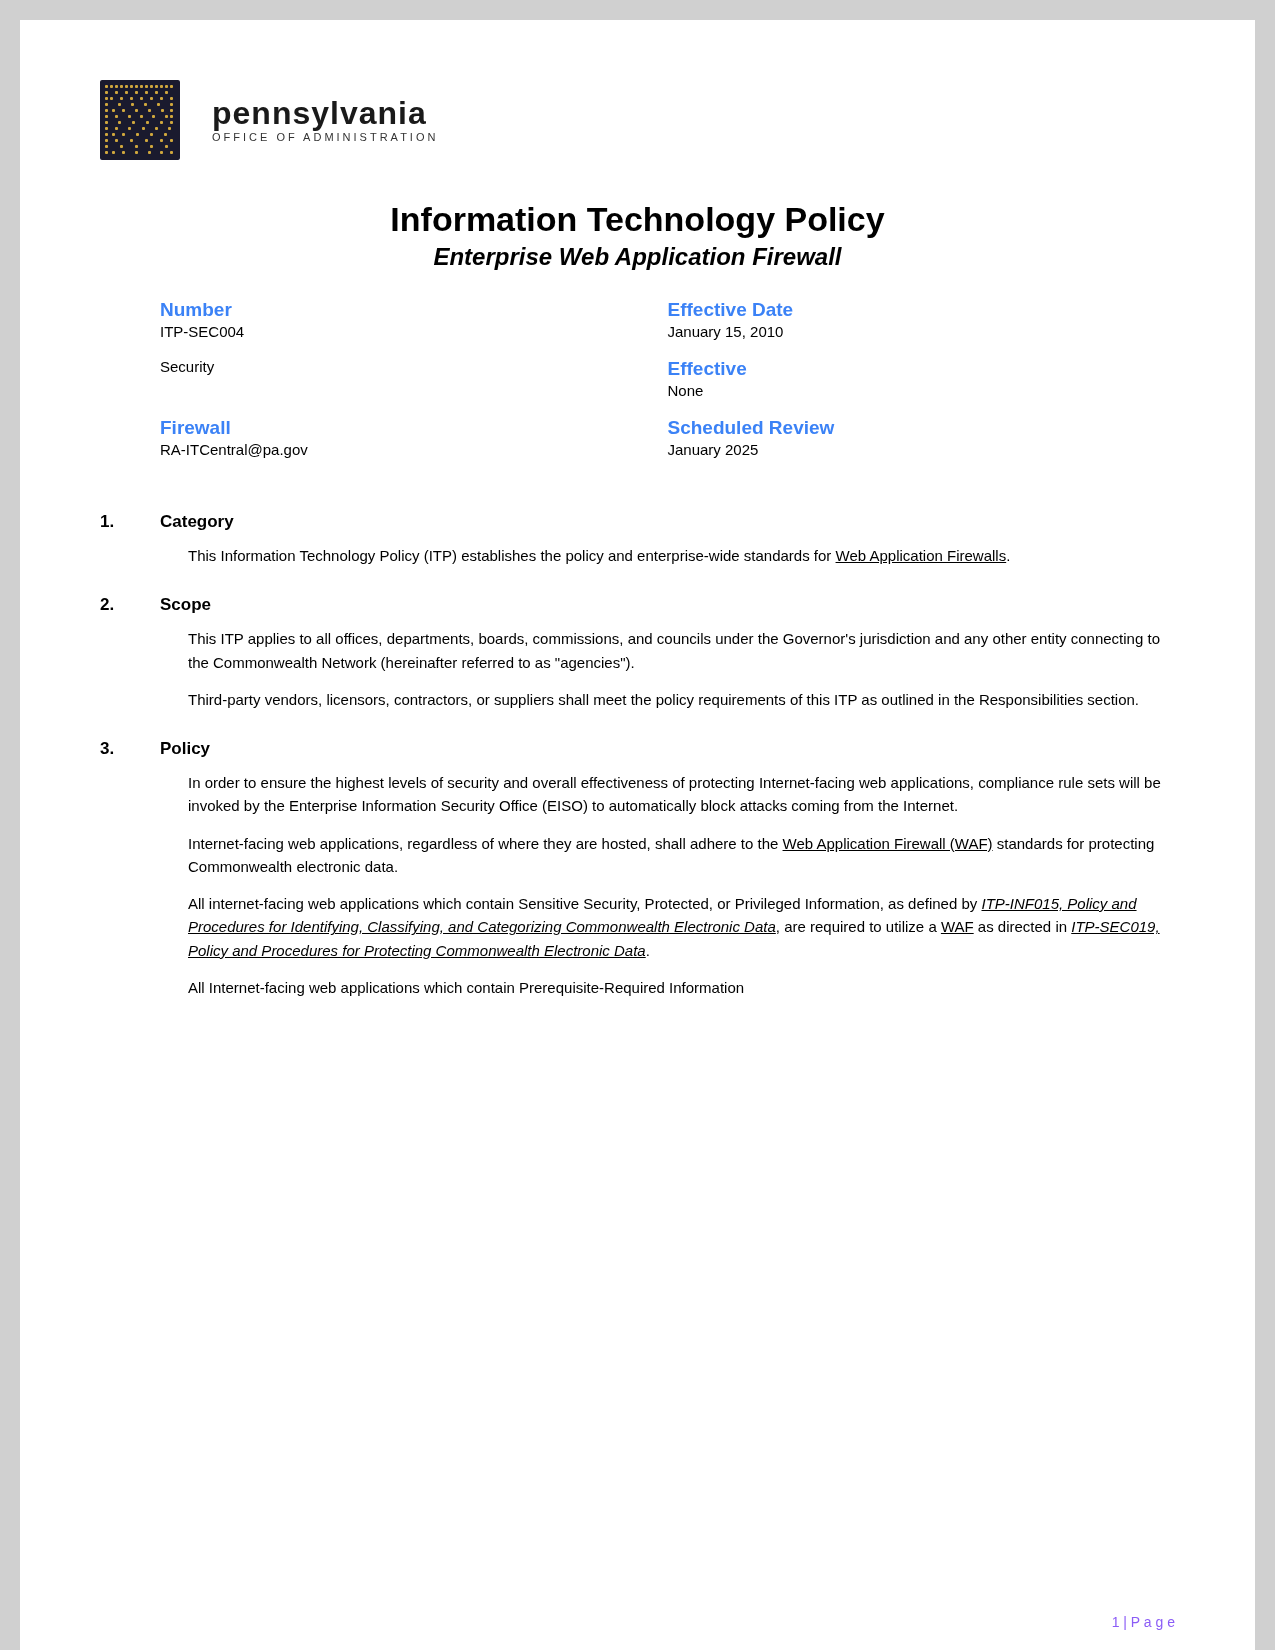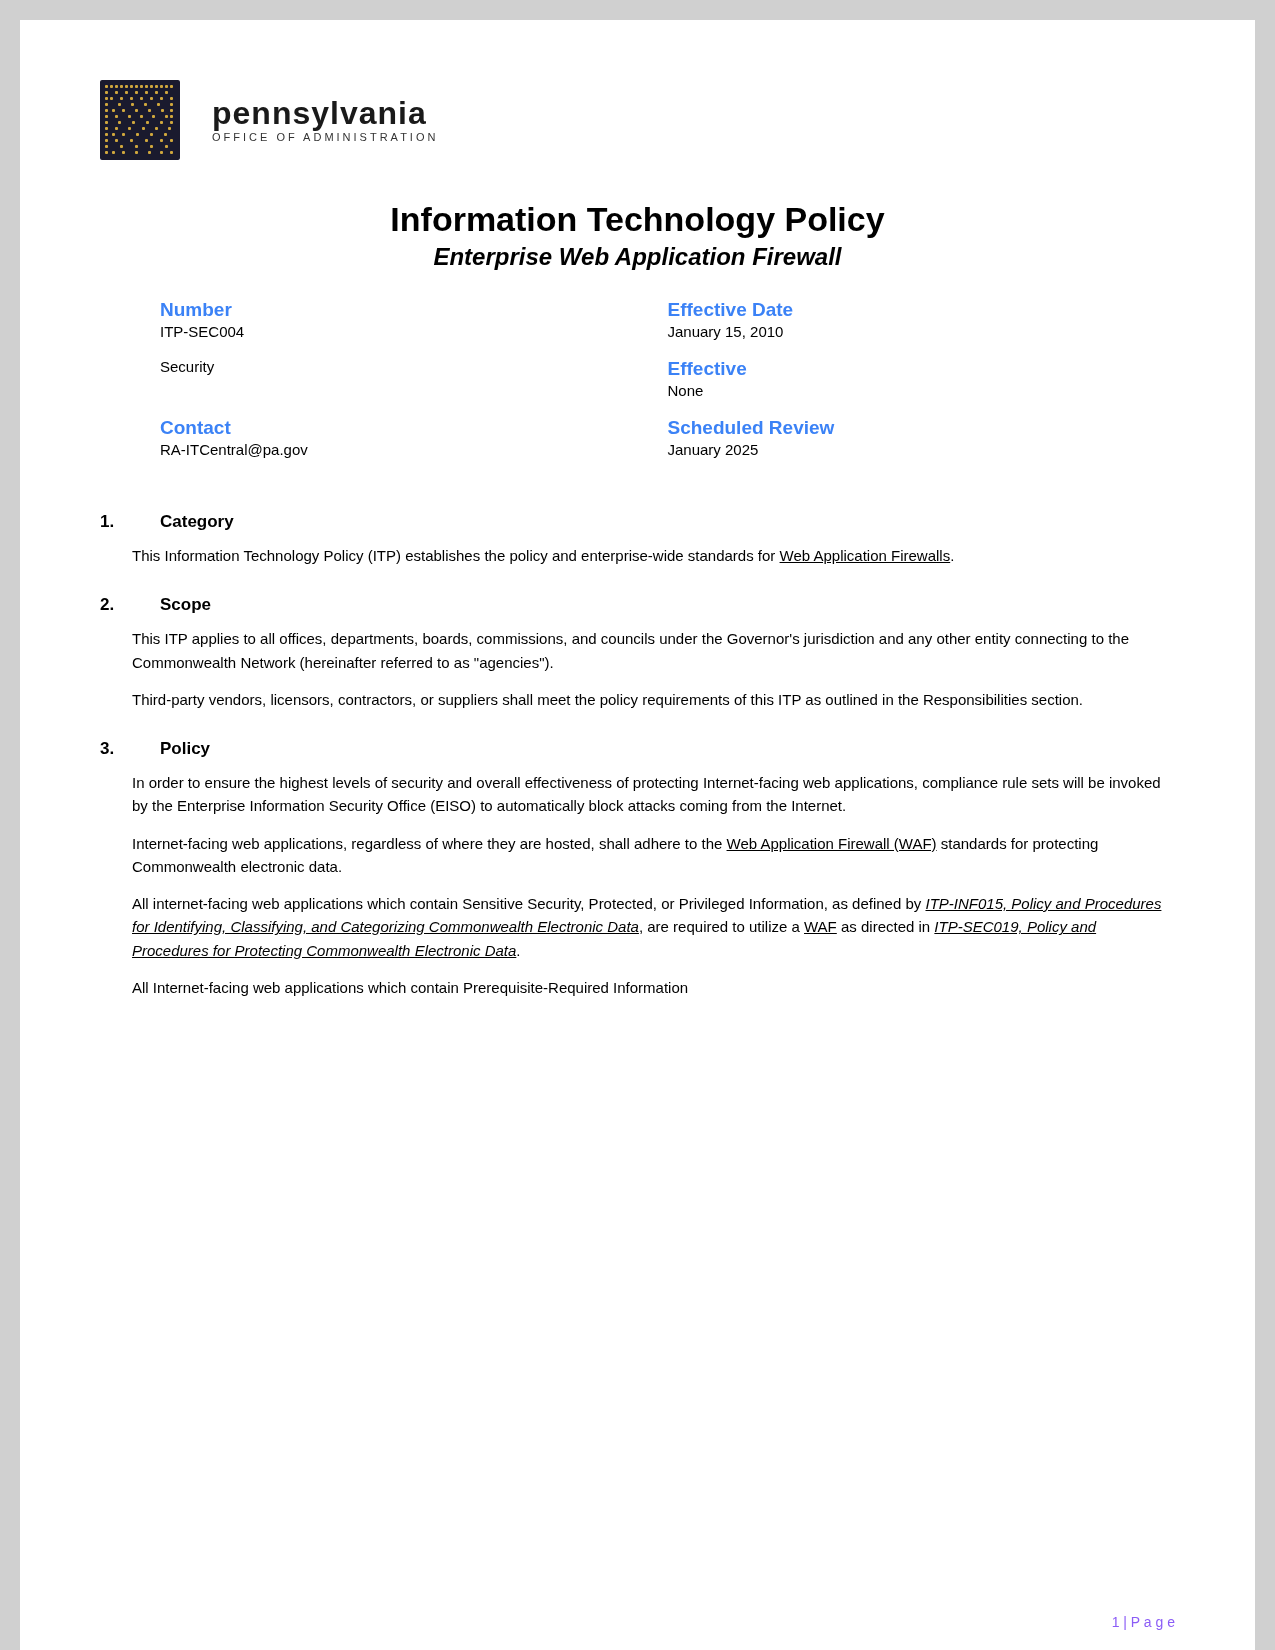--- a/index.html
+++ b/index.html
@@ -130,21 +130,21 @@
     }
 
     .section-title {
       font-size: 17px;
       font-weight: bold;
       color: #000;
       font-family: Arial, sans-serif;
     }
 
     .section-content {
-      margin-left: 32px;
+      margin-left: 88px;
     }
 
     .section-content p {
       font-size: 15px;
       color: #000;
       font-family: Arial, sans-serif;
       line-height: 1.55;
       margin-bottom: 14px;
       text-align: left;
     }
@@ -306,21 +306,21 @@
       <div class="meta-value">January 15, 2010</div>
     </div>
     <div class="meta-item">
       <div class="meta-value">Security</div>
     </div>
     <div class="meta-item">
       <div class="meta-label">Effective</div>
       <div class="meta-value">None</div>
     </div>
     <div class="meta-item">
-      <div class="meta-label">Contact</div>
+      <div class="meta-label">Firewall</div>
       <div class="meta-value">RA-ITCentral@pa.gov</div>
     </div>
     <div class="meta-item">
       <div class="meta-label">Scheduled Review</div>
       <div class="meta-value">January 2025</div>
     </div>
   </div>
 
   <div class="section">
     <div class="section-header">

